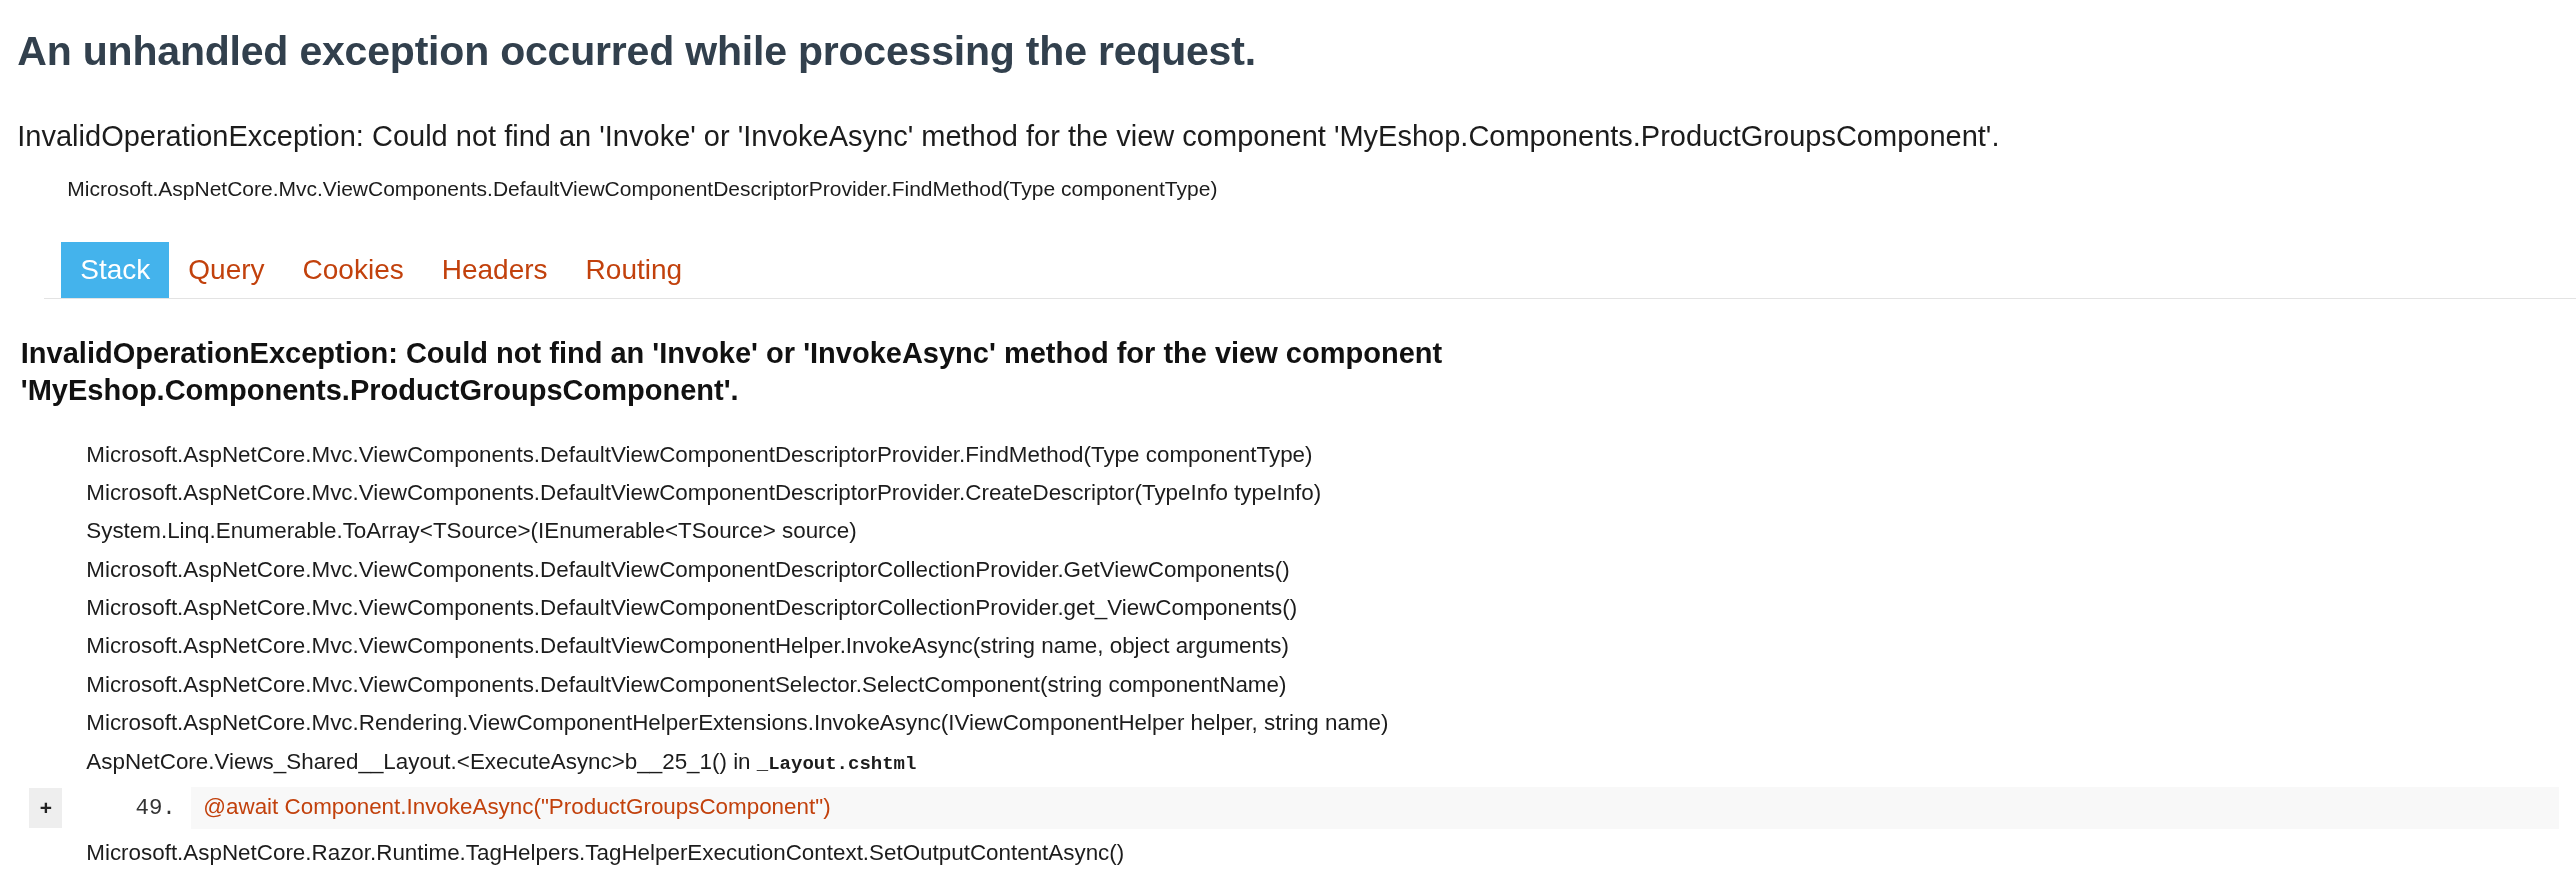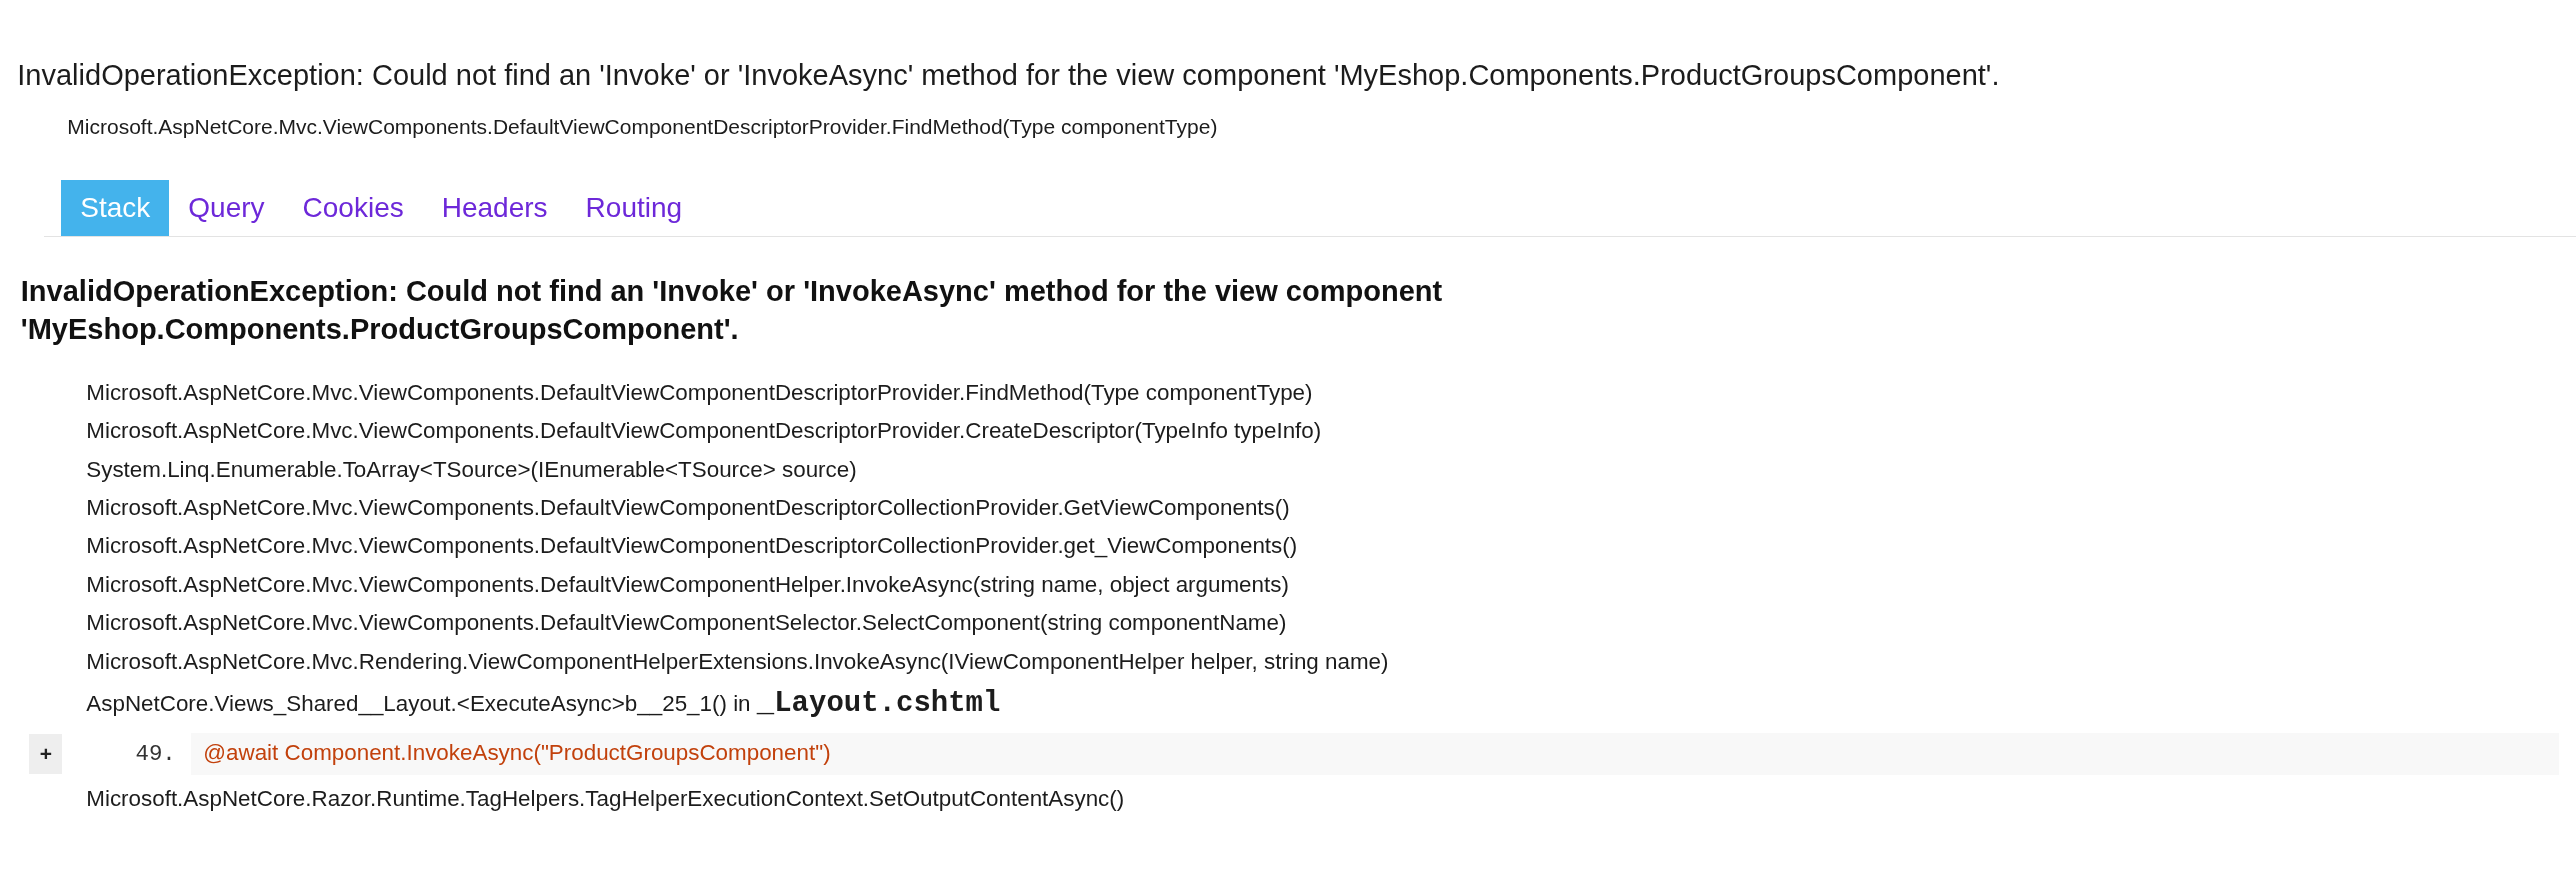--- a/index.html
+++ b/index.html
@@ -63,21 +63,21 @@
   .tabs {
     display: flex;
     align-items: flex-end;
     list-style: none;
     margin: 0;
     padding: 0 0 0 0;
     gap: 0;
   }
   .tab {
     font-size: 28px;
-    color: #6d28d9;
+    color: #c2410c;
     padding: 10.4px 19px 12px 19px;
     cursor: pointer;
     background: transparent;
     border: none;
     font-family: inherit;
     line-height: 1.2;
     white-space: nowrap;
   }
   .tab.active {
     background: #44b3ec;
@@ -104,21 +104,21 @@
     font-size: 22.4px;
     color: #1c1c1c;
     padding: 5.2px 0 5.2px 0;
     margin-left: 69px;
     line-height: 1.25;
     white-space: nowrap;
   }
   .frame-line .file-ref {
     font-family: "Liberation Mono", "DejaVu Sans Mono", monospace;
     font-weight: bold;
-    font-size: 29px;
+    font-size: 19px;
   }
 
   
   .source-row {
     display: flex;
     align-items: stretch;
     margin: 5.2px 0 5.2px 0;
   }
   .expand-toggle {
     width: 33px;
@@ -165,20 +165,21 @@
     flex: 1;
     line-height: 1.35;
   }
 </style>
 </head>
 <body>
 
 <div class="page">
 
   <div class="header-block">
+    <h1 class="page-title">An unhandled exception occurred while processing the request.</h1>
     <h2 class="exception-message">InvalidOperationException: Could not find an 'Invoke' or 'InvokeAsync' method for the view component 'MyEshop.Components.ProductGroupsComponent'.</h2>
     <p class="exception-location">Microsoft.AspNetCore.Mvc.ViewComponents.DefaultViewComponentDescriptorProvider.FindMethod(Type componentType)</p>
   </div>
 
   <div class="tabs-wrapper">
     <ul class="tabs">
       <li class="tab active">Stack</li>
       <li class="tab">Query</li>
       <li class="tab">Cookies</li>
       <li class="tab">Headers</li>

